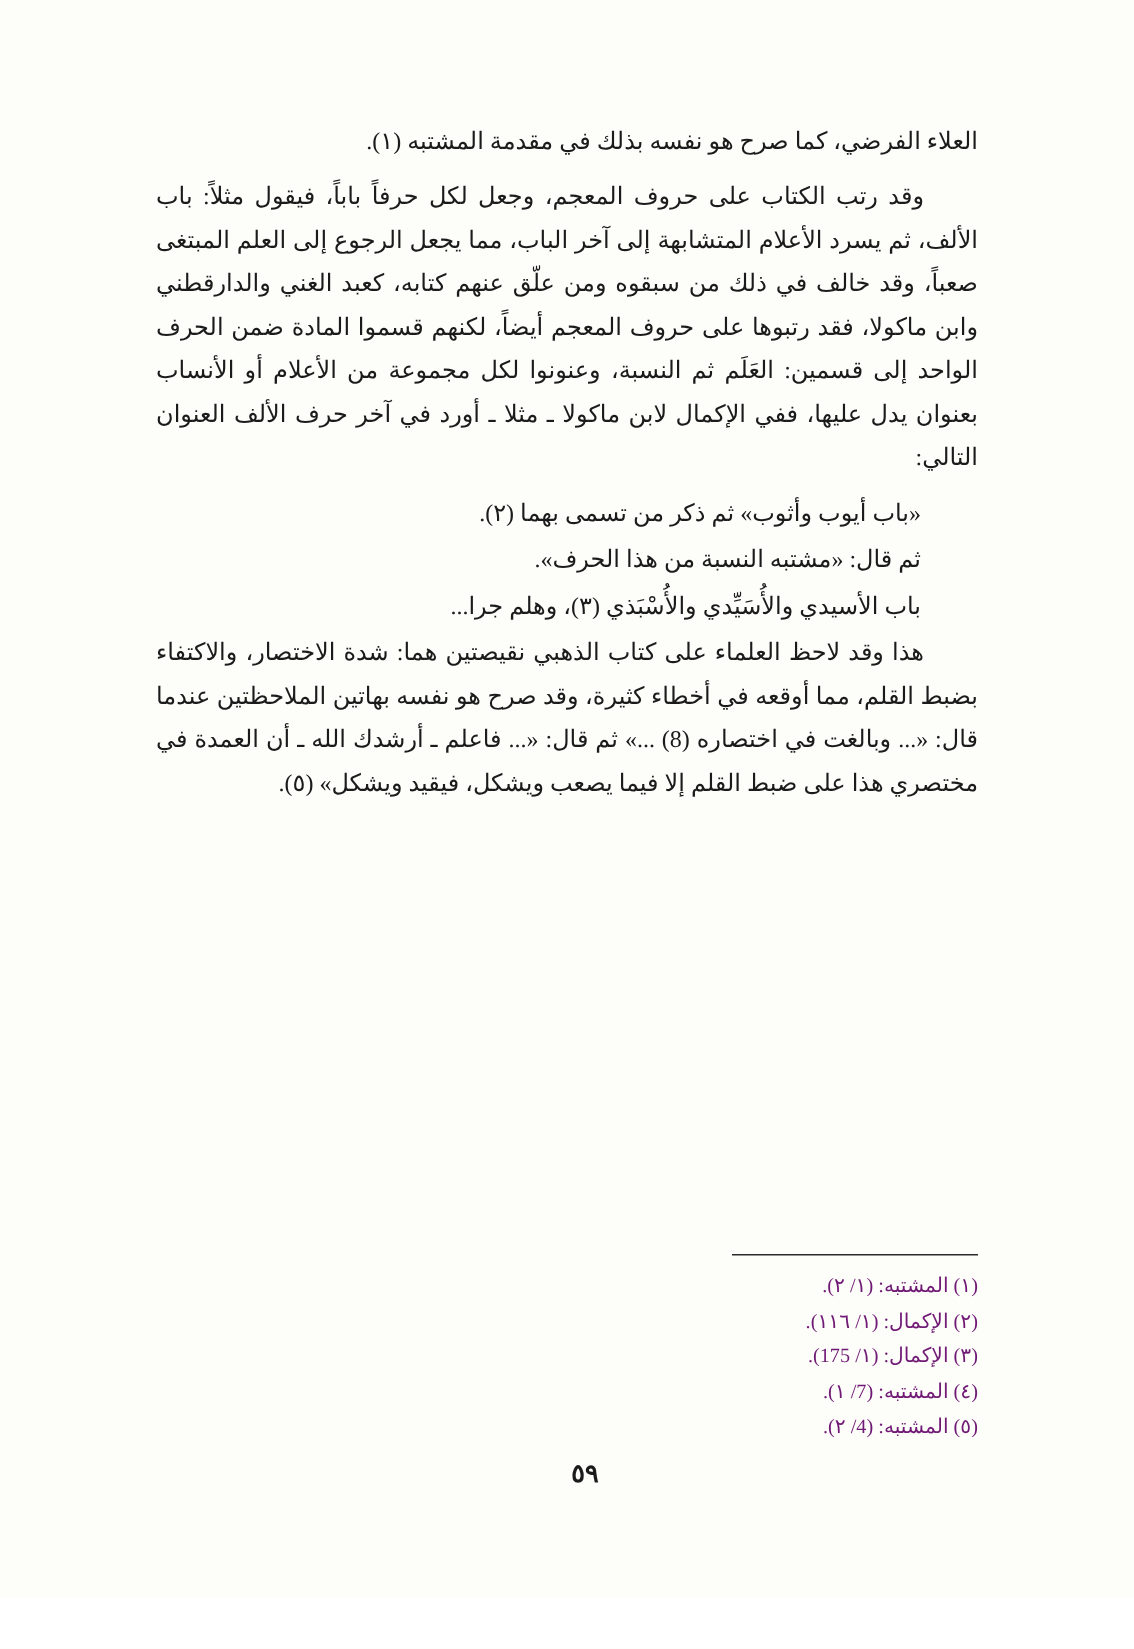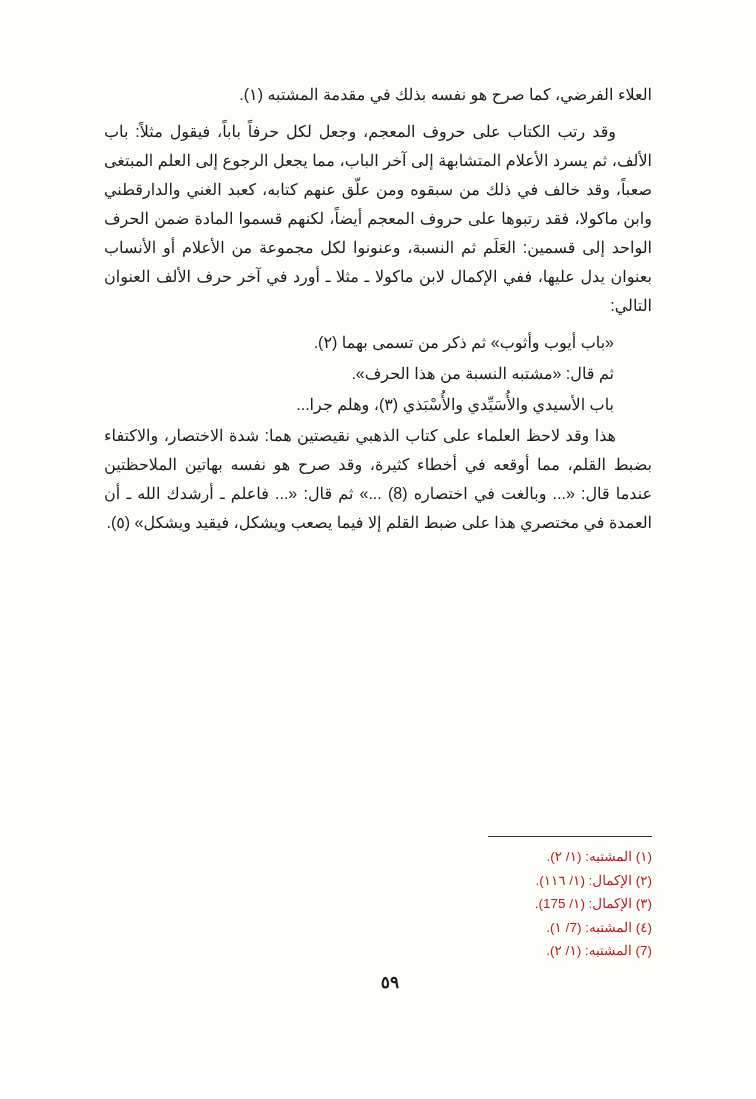--- a/index.html
+++ b/index.html
@@ -5,21 +5,21 @@
   html, body {
     margin: 0;
     padding: 0;
     background: #ffffff;
   }
   .page {
     position: relative;
     width: 756px;
     height: 1065px;
     background: #fdfdfa;
-    font-family: Liberation Sans, sans-serif;
+    font-family: Liberation Serif, serif;
     color: #1b1b1b;
     overflow: hidden;
   }
   .text-block {
     position: absolute;
     top: 80px;
     right: 104px;
     width: 548px;
     direction: rtl;
     text-align: justify;
@@ -43,21 +43,21 @@
   }
   .footnotes {
     position: absolute;
     top: 836px;
     right: 104px;
     width: 548px;
     direction: rtl;
     font-size: 13.5px;
     line-height: 23.5px;
     text-align: right;
-    color: #b91c1c;
+    color: #701a75;
   }
   .fn-rule {
     width: 164px;
     height: 0;
     border-top: 1.5px solid #2b2b2b;
     margin: 0 0 8px auto; 
   }
   .footnote {
     margin: 0;
   }
@@ -92,18 +92,18 @@
     <p class="para indent">هذا وقد لاحظ العلماء على كتاب الذهبي نقيصتين هما: شدة الاختصار، والاكتفاء بضبط القلم، مما أوقعه في أخطاء كثيرة، وقد صرح هو نفسه بهاتين الملاحظتين عندما قال: «... وبالغت في اختصاره (8) ...» ثم قال: «... فاعلم ـ أرشدك الله ـ أن العمدة في مختصري هذا على ضبط القلم إلا فيما يصعب ويشكل، فيقيد ويشكل» (٥).</p>
 
   </div>
 
   <div class="footnotes">
     <div class="fn-rule"></div>
     <p class="footnote">(١) المشتبه: (١/ ٢).</p>
     <p class="footnote">(٢) الإكمال: (١/ ١١٦).</p>
     <p class="footnote">(٣) الإكمال: (١/ 175).</p>
     <p class="footnote">(٤) المشتبه: (7/ ١).</p>
-    <p class="footnote">(7) المشتبه: (١/ ٢).</p>
+    <p class="footnote">(٥) المشتبه: (4/ ٢).</p>
   </div>
 
   <div class="page-number">٥٩</div>
 
 </div>
 
 </body></html>

